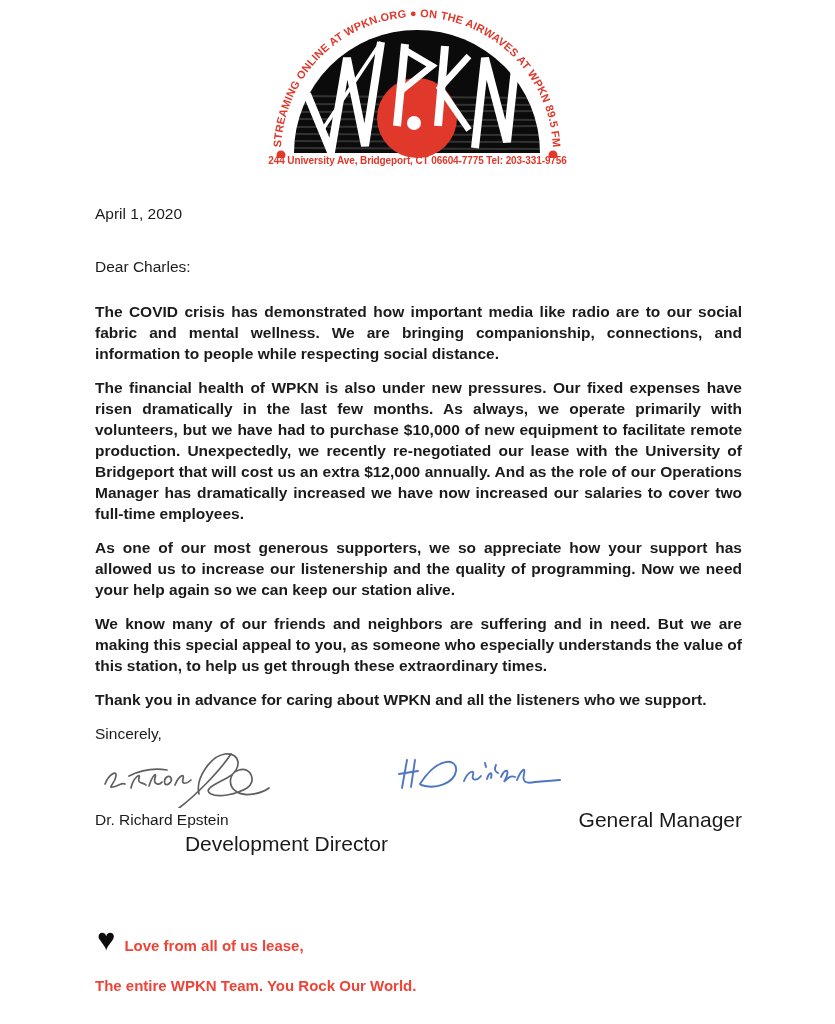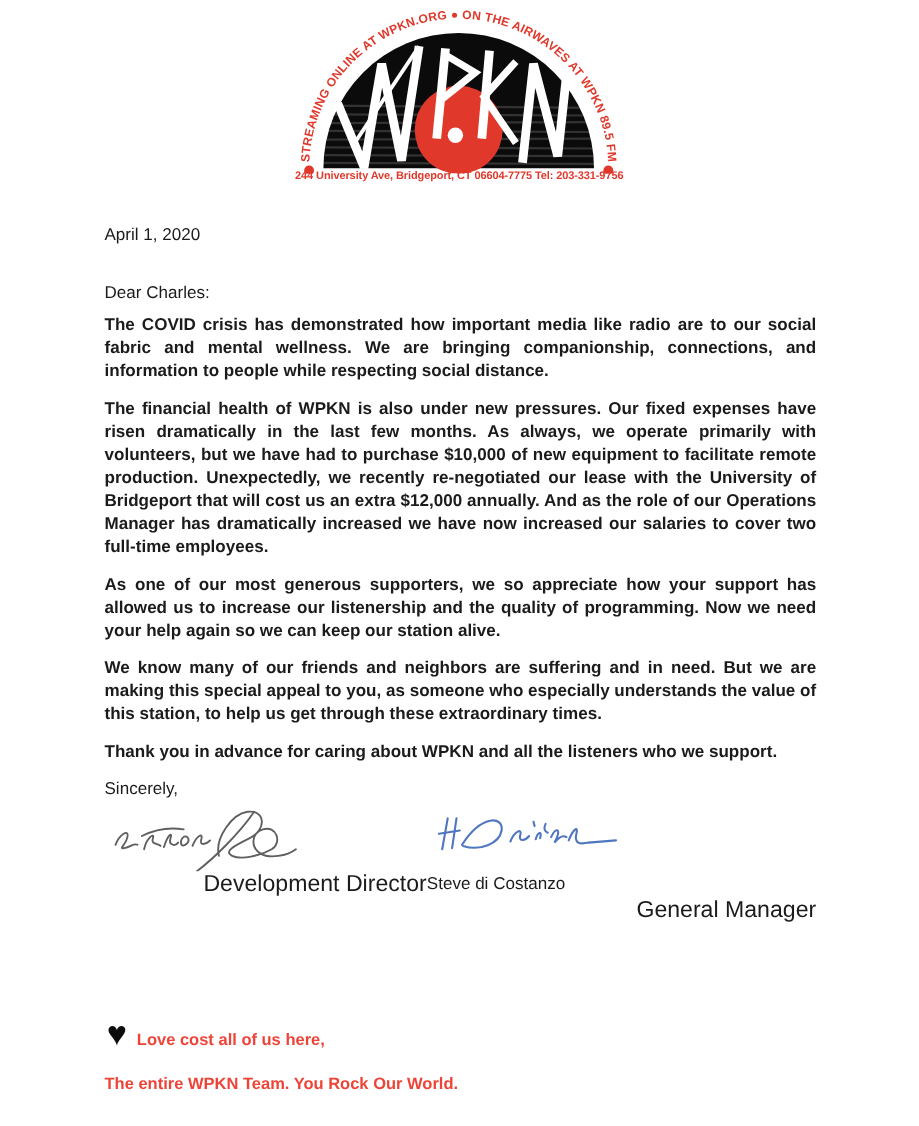--- a/index.html
+++ b/index.html
@@ -25,21 +25,21 @@
     text-align:center;
     font-size:10px;font-weight:bold;letter-spacing:-0.1px;
     color:#e0392c;
   }
   
   .content{
     position:absolute;left:95px;top:203px;width:647px;
     font-size:15.5px;line-height:21px;
   }
   .date{margin:0 0 32px 0;}
-  .salutation{margin:0 0 8px 0;}
+  .salutation{margin:0 0 24px 0;}
   .content p{
     margin:0 0 13px 0;
     text-align:justify;
     text-justify:inter-word;
     font-weight:bold;
   }
   .content p.last{ text-align:left; }
   .closing{margin:8px 0 0 0;}
   
   .sig-row{
@@ -140,43 +140,43 @@
             <path d="M10,38 C14,28 22,24 21,30 C20,38 12,42 18,41 C24,40 27,36 30,38"></path>
             <path d="M36,42 C38,32 46,26 44,32 C42,38 48,36 51,39"></path>
             <path d="M54,40 C58,28 62,26 60,32 C58,38 64,40 67,36"></path>
             <path d="M70,38 C68,32 74,28 76,32 C78,36 72,40 70,38"></path>
             <path d="M80,39 C84,29 90,27 88,33 C86,39 92,38 96,34"></path>
             <path d="M34,30 C46,24 60,22 72,24"></path>
             <path d="M104,48 C100,32 116,10 130,8 C146,6 148,24 132,32 C118,39 108,44 116,48 C124,52 142,48 152,42 C162,36 156,20 144,24 C134,27 132,40 142,46 C150,51 166,48 174,42"></path>
             <path d="M136,8 C124,26 100,50 84,62"></path>
           </g>
         </svg>
+        <div class="sig-name">Dr. Richard Epstein</div>
         <div class="sig-title">Development Director</div>
       </div>
 
       <div class="sig-col right">
         <svg class="sig-img" width="175" height="62" viewBox="0 0 175 62">
           <g stroke="#4f76c0" stroke-width="1.9" fill="none" stroke-linecap="round">
             <path d="M14,42 L19,14"></path>
             <path d="M23,41 L27,14"></path>
             <path d="M11,28 L30,25"></path>
             <path d="M32,38 C50,10 70,12 68,25 C66,37 48,44 33,39"></path>
             <path d="M76,35 C80,25 87,23 85,29 C83,35 89,35 93,30"></path>
             <path d="M97,17 L98,21"></path>
             <path d="M99,33 C101,26 105,25 103,32"></path>
             <path d="M108,19 C106,23 107,26 110,27"></path>
             <path d="M113,31 C117,22 122,23 118,32 L116,36 C120,31 123,29 127,31"></path>
             <path d="M129,34 C133,24 138,20 136,28 C134,36 138,38 147,36 L172,34"></path>
           </g>
         </svg>
-        <div class="sig-name">Steve di Costanzo</div>
         <div class="sig-title">General Manager</div>
       </div>
     </div>
   </div>
 
   <div class="footer-line1">
     <span class="heart">♥</span>
-    <span class="footer-red">Love cost all of us here,</span>
+    <span class="footer-red">Love from all of us lease,</span>
   </div>
   <div class="footer-line2">The entire WPKN Team. You Rock Our World.</div>
 
 </div>
 
 </body></html>

